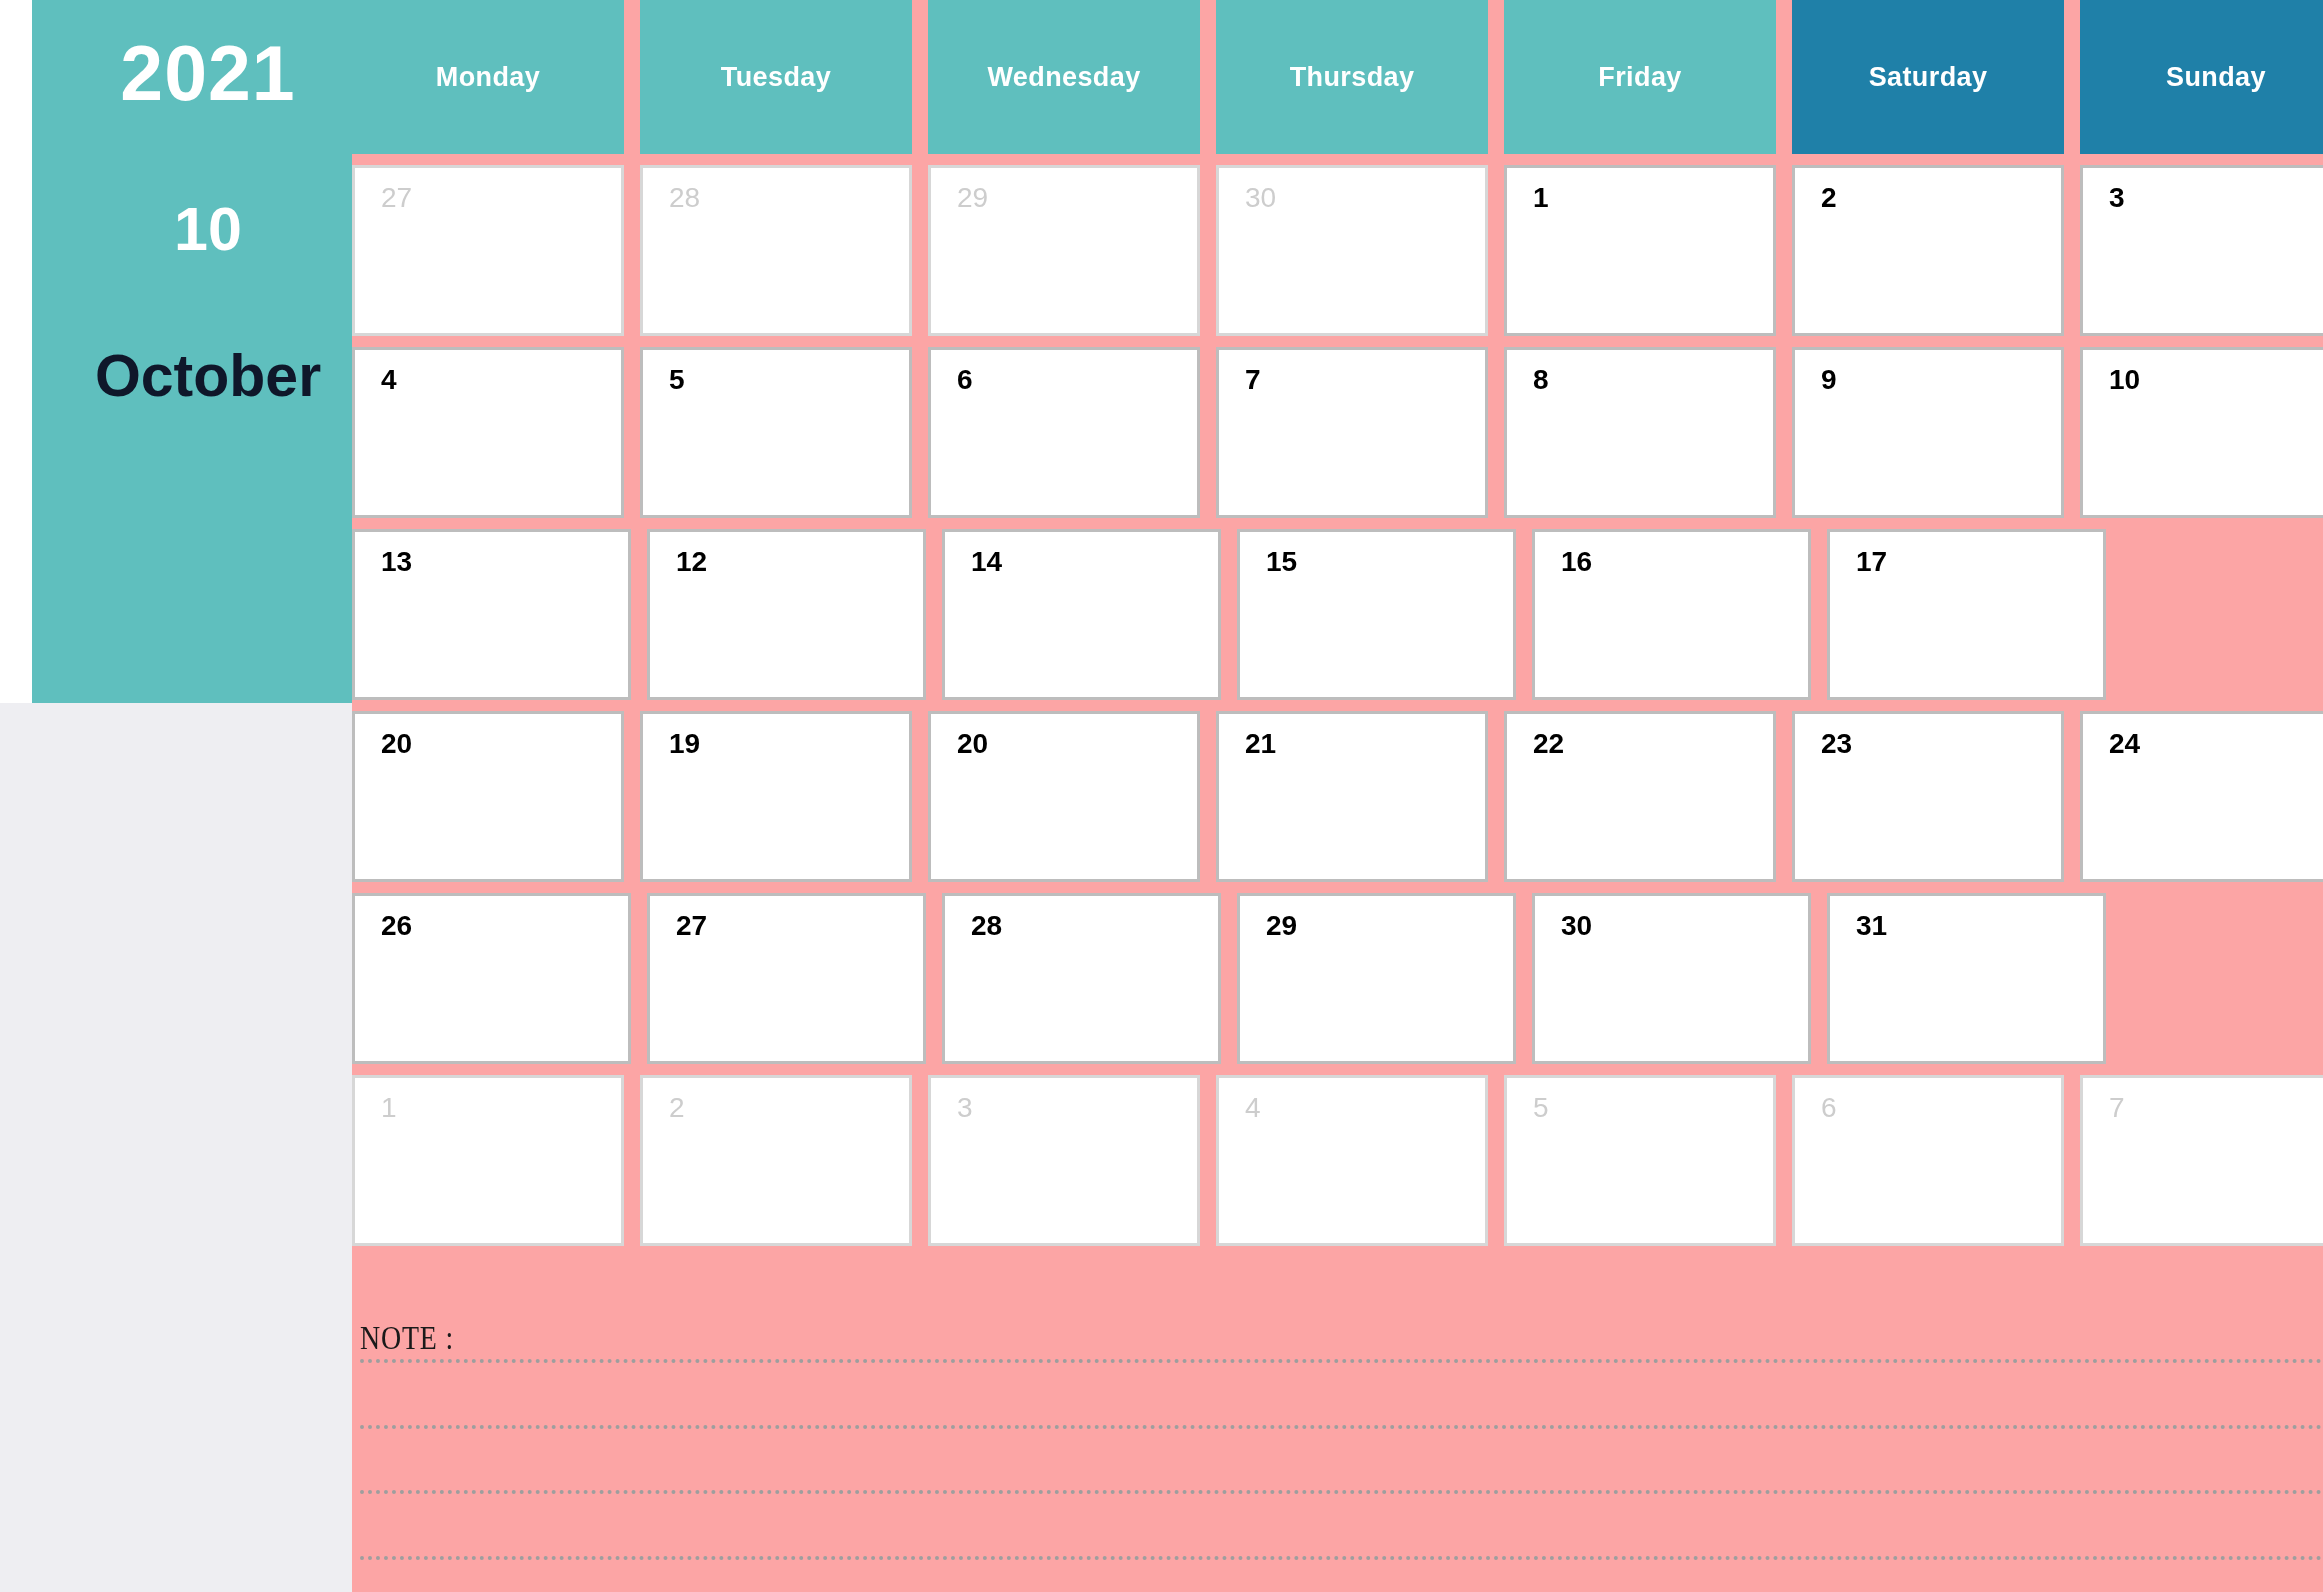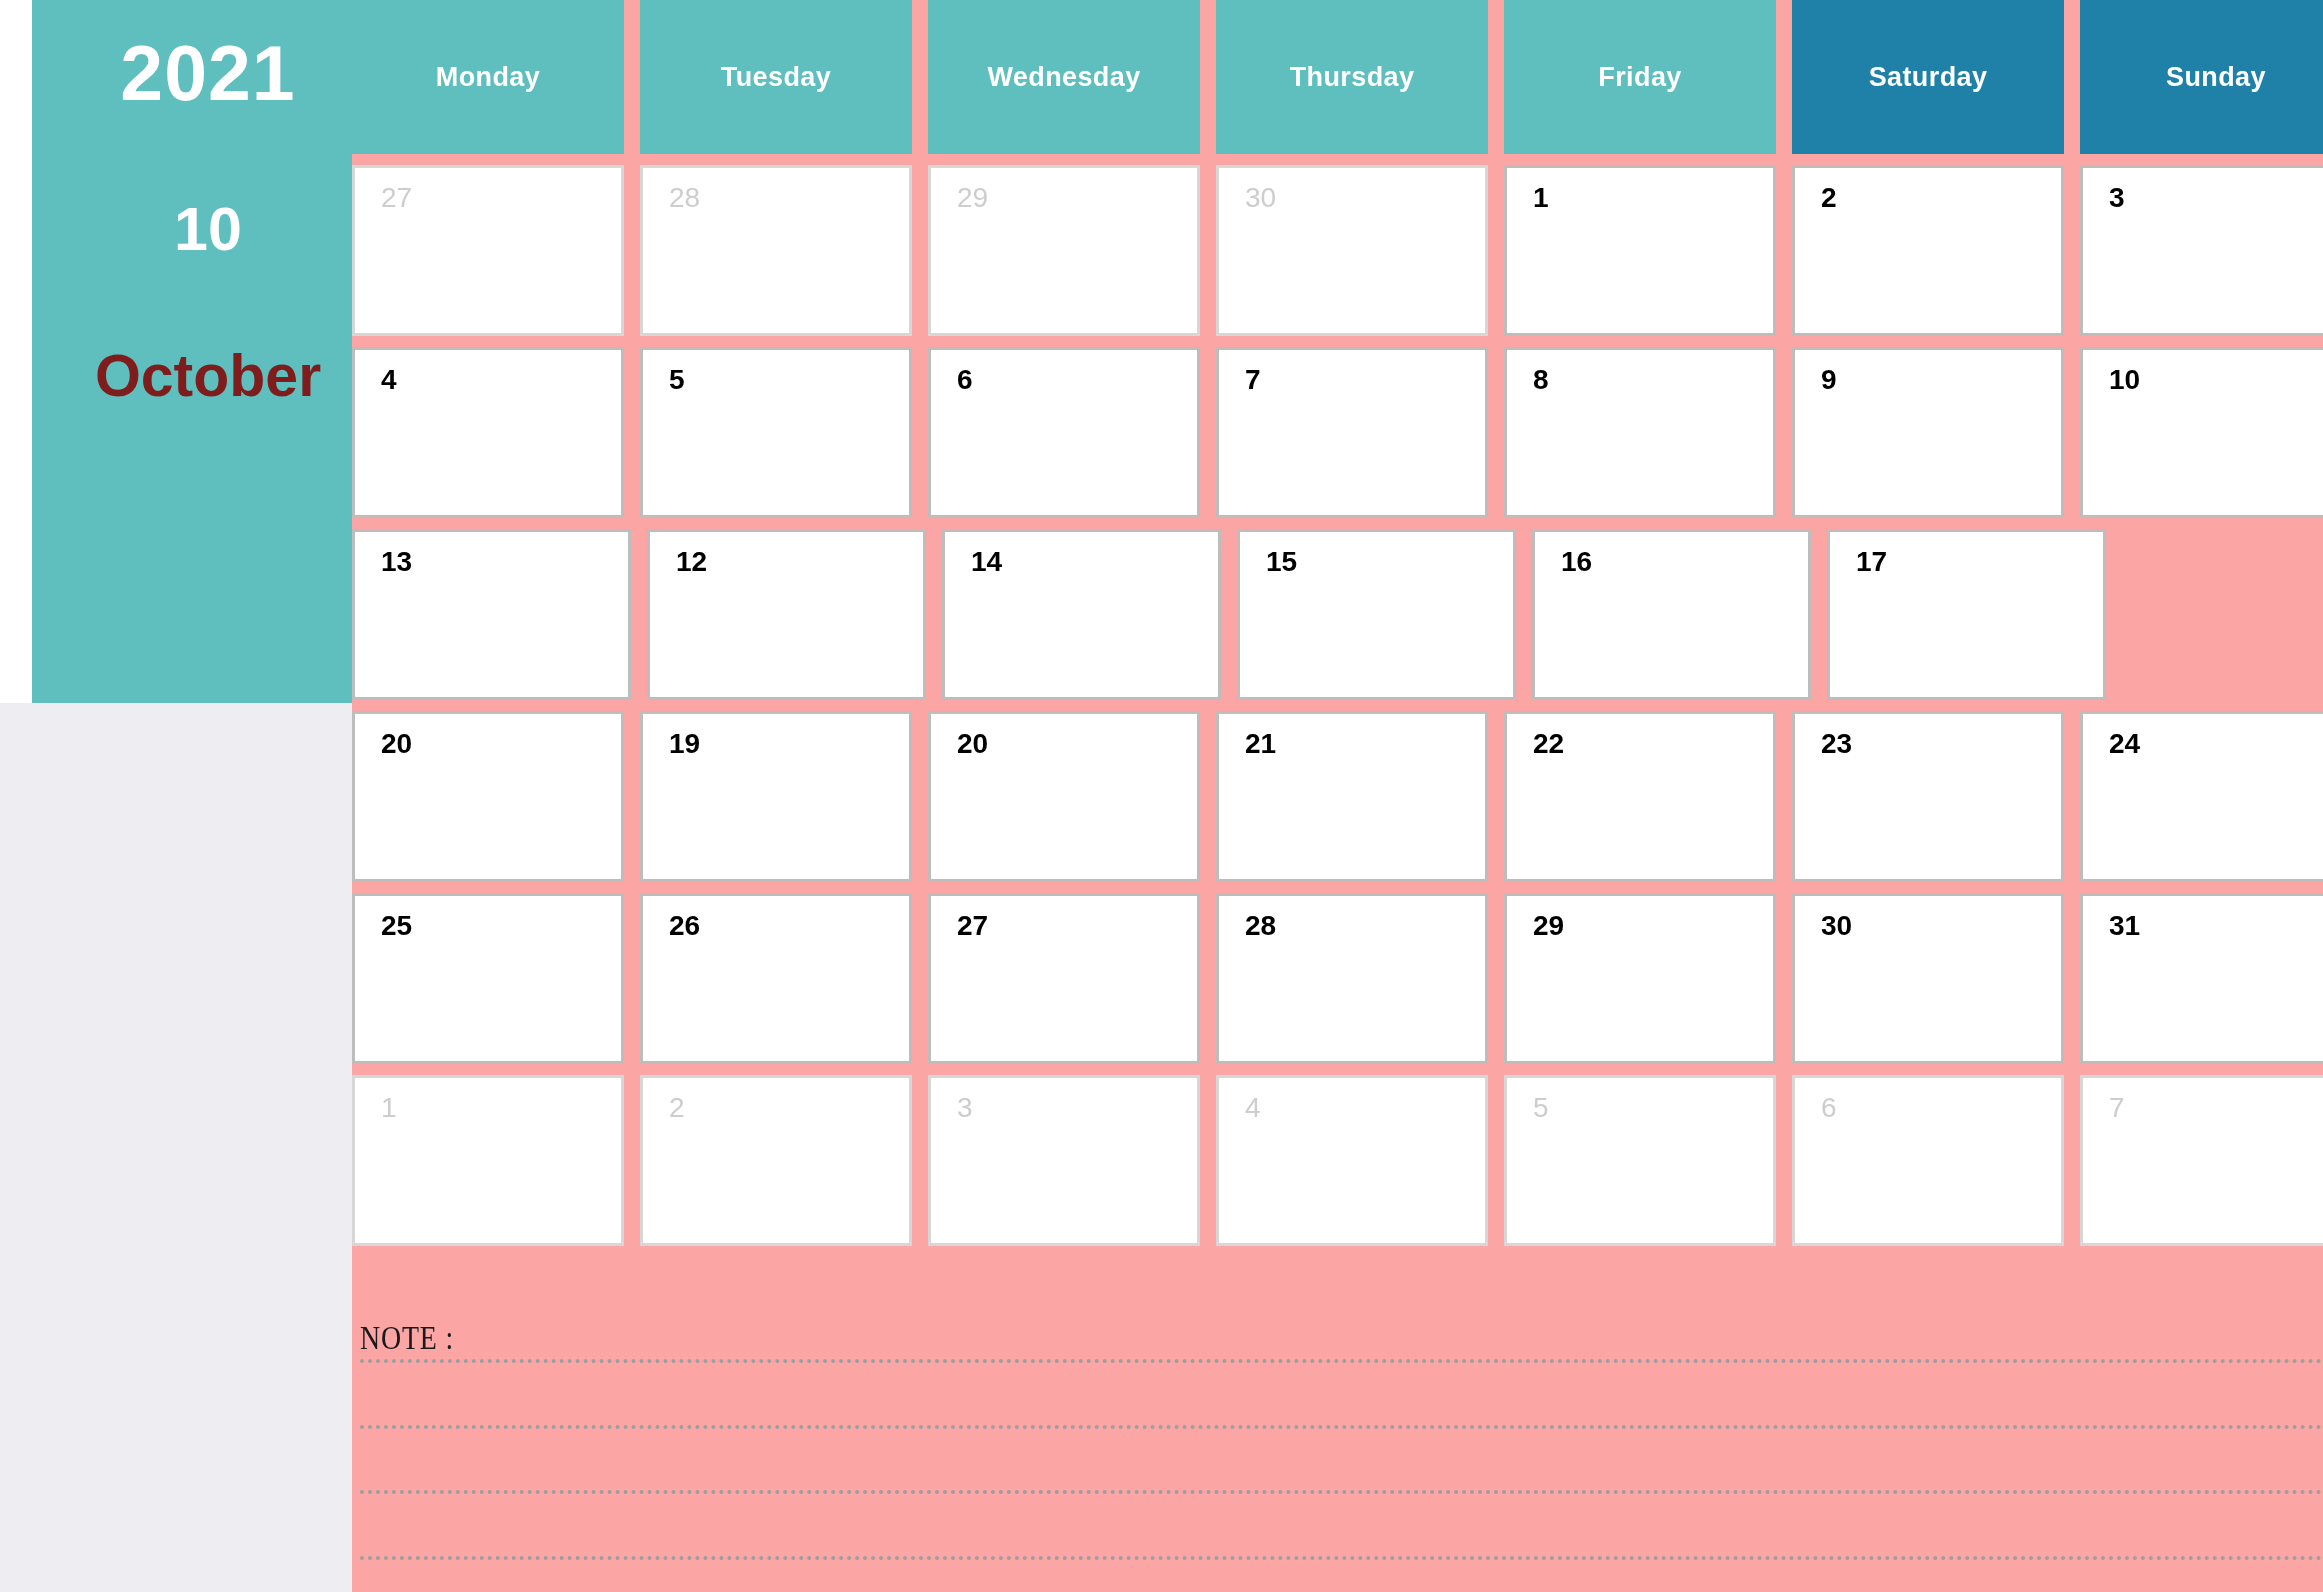--- a/index.html
+++ b/index.html
@@ -46,21 +46,21 @@
     margin-top: 35px;
   }
   .sb-monthnum {
     color: #ffffff;
     font-size: 61px;
     font-weight: bold;
     line-height: 1;
     margin-top: 87px;
   }
   .sb-monthname {
-    color: #7f1d1d;
+    color: #0f172a;
     font-size: 59px;
     font-weight: bold;
     line-height: 1;
     margin-top: 87px;
     text-align: center;
   }
 
   
   #calendar {
     position: absolute;
@@ -282,23 +282,20 @@
         </div>
         <div class="day-cell">
           <div class="day-num">23</div>
         </div>
         <div class="day-cell">
           <div class="day-num">24</div>
         </div>
       </div>
       <div class="week-row">
         <div class="day-cell">
-          <div class="day-num">25</div>
-        </div>
-        <div class="day-cell">
           <div class="day-num">26</div>
         </div>
         <div class="day-cell">
           <div class="day-num">27</div>
         </div>
         <div class="day-cell">
           <div class="day-num">28</div>
         </div>
         <div class="day-cell">
           <div class="day-num">29</div>

